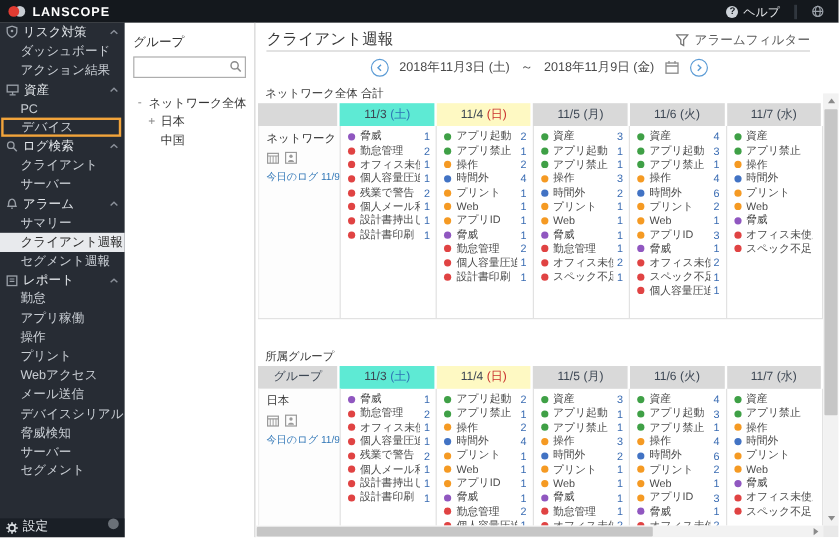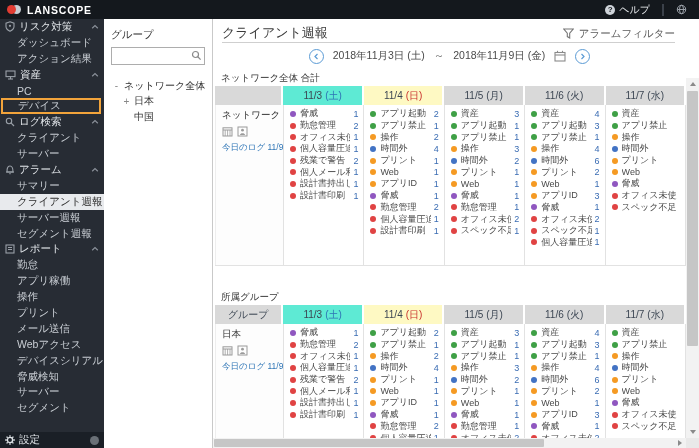--- a/index.html
+++ b/index.html
@@ -24,21 +24,21 @@
   
   .sidebar{position:absolute;left:0;top:19px;width:104px;bottom:0;background:#272c34;
            color:#ccd1d7;font-size:10.5px;overflow:hidden;}
   .side-row{height:15.9px;display:flex;align-items:center;box-sizing:border-box;cursor:default;}
   .side-section{padding:0 5px;color:#e2e6ea;gap:4px;}
   .side-section .sec-label{flex:1;white-space:nowrap;overflow:hidden;}
   .side-item{padding-left:17px;white-space:nowrap;color:#c9ced4;}
   .side-item.sel{background:#e8eaed;color:#2d2d2d;}
   .side-item.hl{border:2px solid #f2a43b;padding-left:15px;margin-right:3px;margin-left:1px;}
   .settings-bar{position:absolute;left:0;bottom:0;width:104px;height:15.6px;background:#1a1f26;
-                display:flex;align-items:center;gap:4px;padding:0 5px;box-sizing:border-box;
+                display:flex;gap:4px;padding:0 5px;box-sizing:border-box;
                 color:#e2e6ea;font-size:10.5px;}
   .badge-circle{margin-left:auto;width:9px;height:9px;border-radius:50%;background:#6a7077;}
   
   .group-panel{position:absolute;left:104px;top:19px;width:109px;bottom:0;background:#fff;
                border-right:1px solid #c9c9c9;box-sizing:border-box;color:#333;}
   .gp-title{font-size:10.5px;padding:9px 7px 5px 7px;}
   .gp-search{position:relative;margin:0 7px;height:16px;border:1px solid #adadad;background:#fff;}
   .gp-search input{position:absolute;left:2px;top:1px;width:82px;height:12px;border:none;outline:none;
                    font-size:10px;font-family:inherit;}
   .gp-search .svgi{position:absolute;right:2px;top:2px;}
@@ -210,23 +210,20 @@
           </svg>
         </span>
       </div>
       <div class="side-row side-item">
         <span>サマリー</span>
       </div>
       <div class="side-row side-item sel">
         <span>クライアント週報</span>
       </div>
       <div class="side-row side-item">
-        <span>サーバー週報</span>
-      </div>
-      <div class="side-row side-item">
         <span>セグメント週報</span>
       </div>
       <div class="side-row side-section">
         <span class="svgi">
           <svg width="10" height="10" viewBox="0 0 10 10">
             <rect x="1" y="1" width="8" height="8" fill="none" stroke="#9aa0a8" stroke-width="1.1"></rect>
             <line x1="3" y1="3.5" x2="7" y2="3.5" stroke="#9aa0a8" stroke-width="1"></line>
             <line x1="3" y1="5.5" x2="7" y2="5.5" stroke="#9aa0a8" stroke-width="1"></line>
           </svg>
         </span>
@@ -243,24 +240,24 @@
       <div class="side-row side-item">
         <span>アプリ稼働</span>
       </div>
       <div class="side-row side-item">
         <span>操作</span>
       </div>
       <div class="side-row side-item">
         <span>プリント</span>
       </div>
       <div class="side-row side-item">
+        <span>Webアクセス</span>
+      </div>
+      <div class="side-row side-item">
         <span>メール送信</span>
-      </div>
-      <div class="side-row side-item">
-        <span>Webアクセス</span>
       </div>
       <div class="side-row side-item">
         <span>デバイスシリアル</span>
       </div>
       <div class="side-row side-item">
         <span>脅威検知</span>
       </div>
       <div class="side-row side-item">
         <span>サーバー</span>
       </div>

